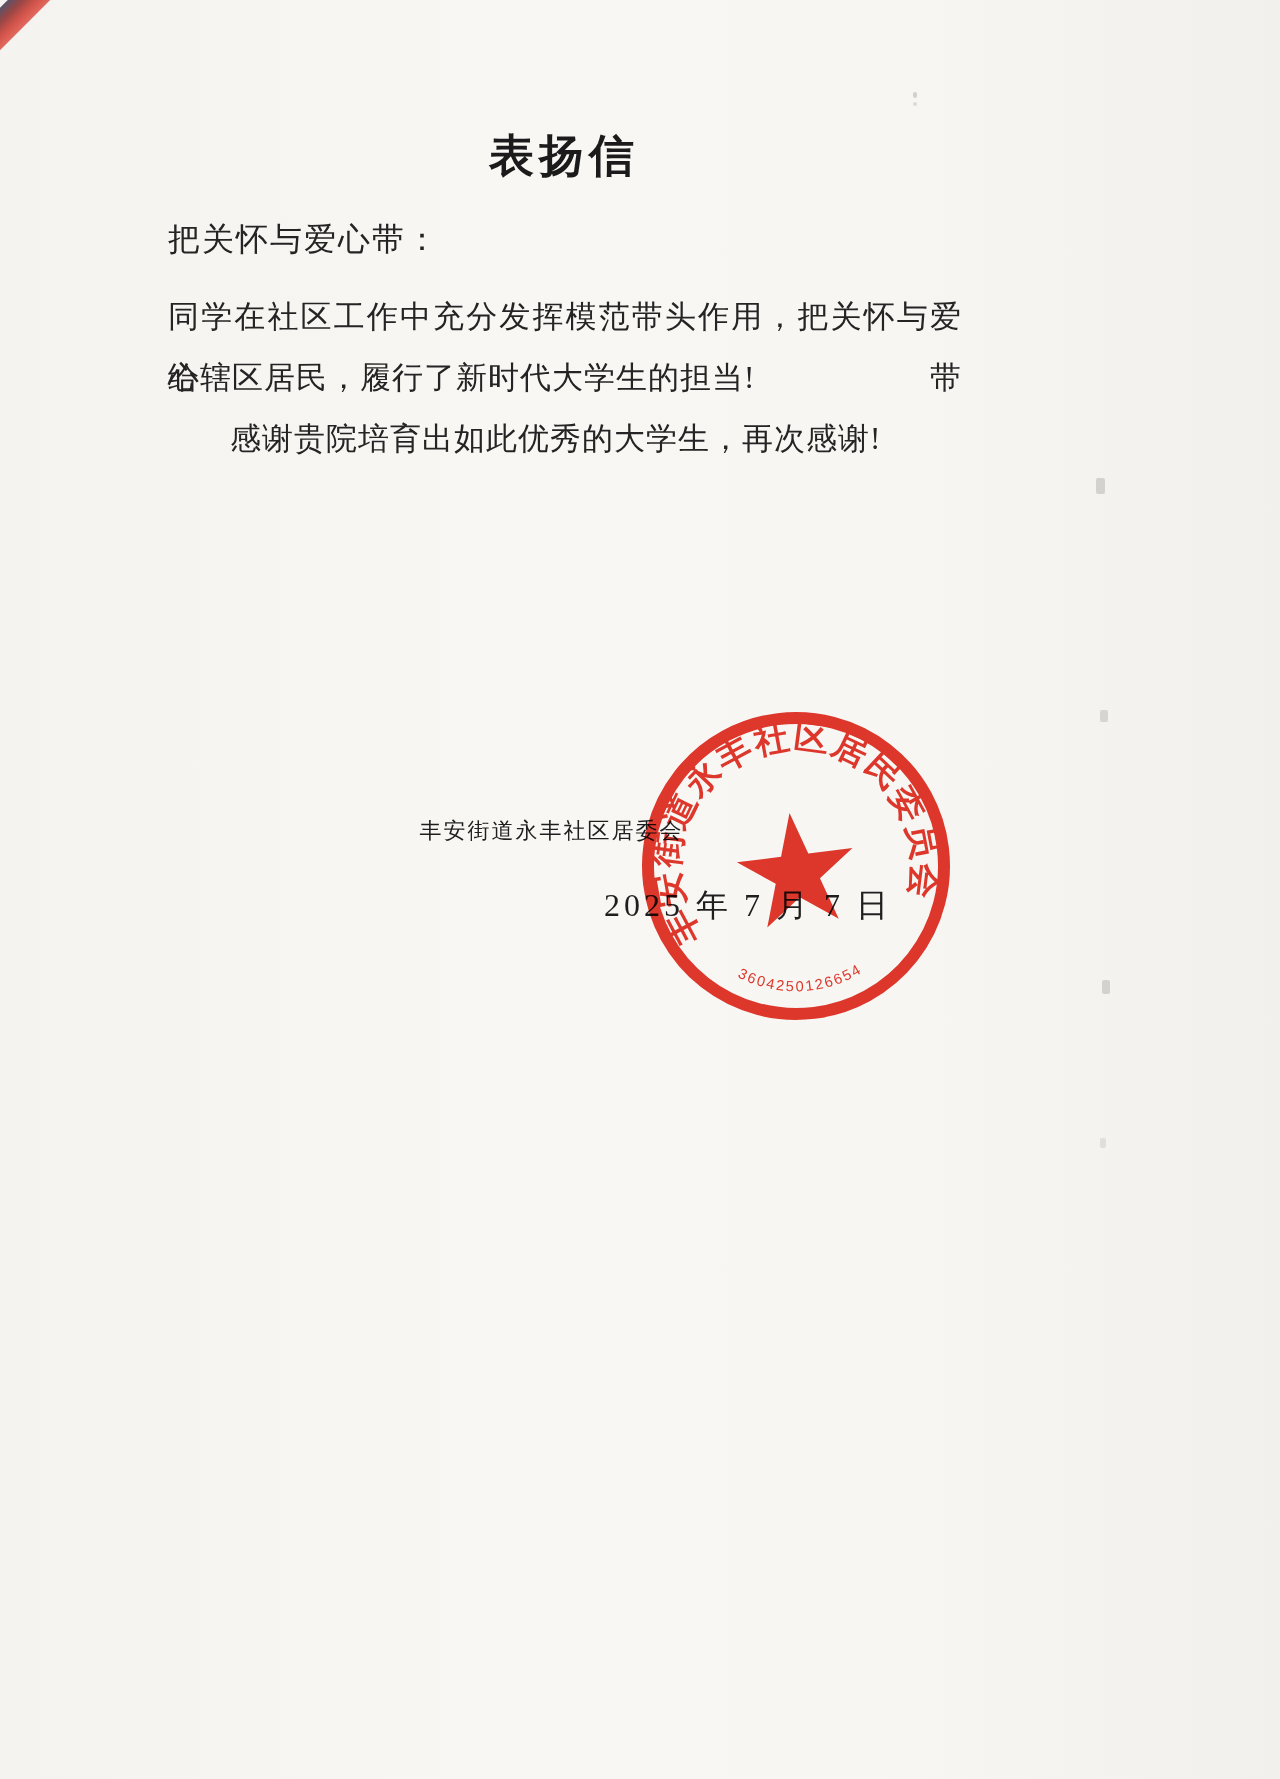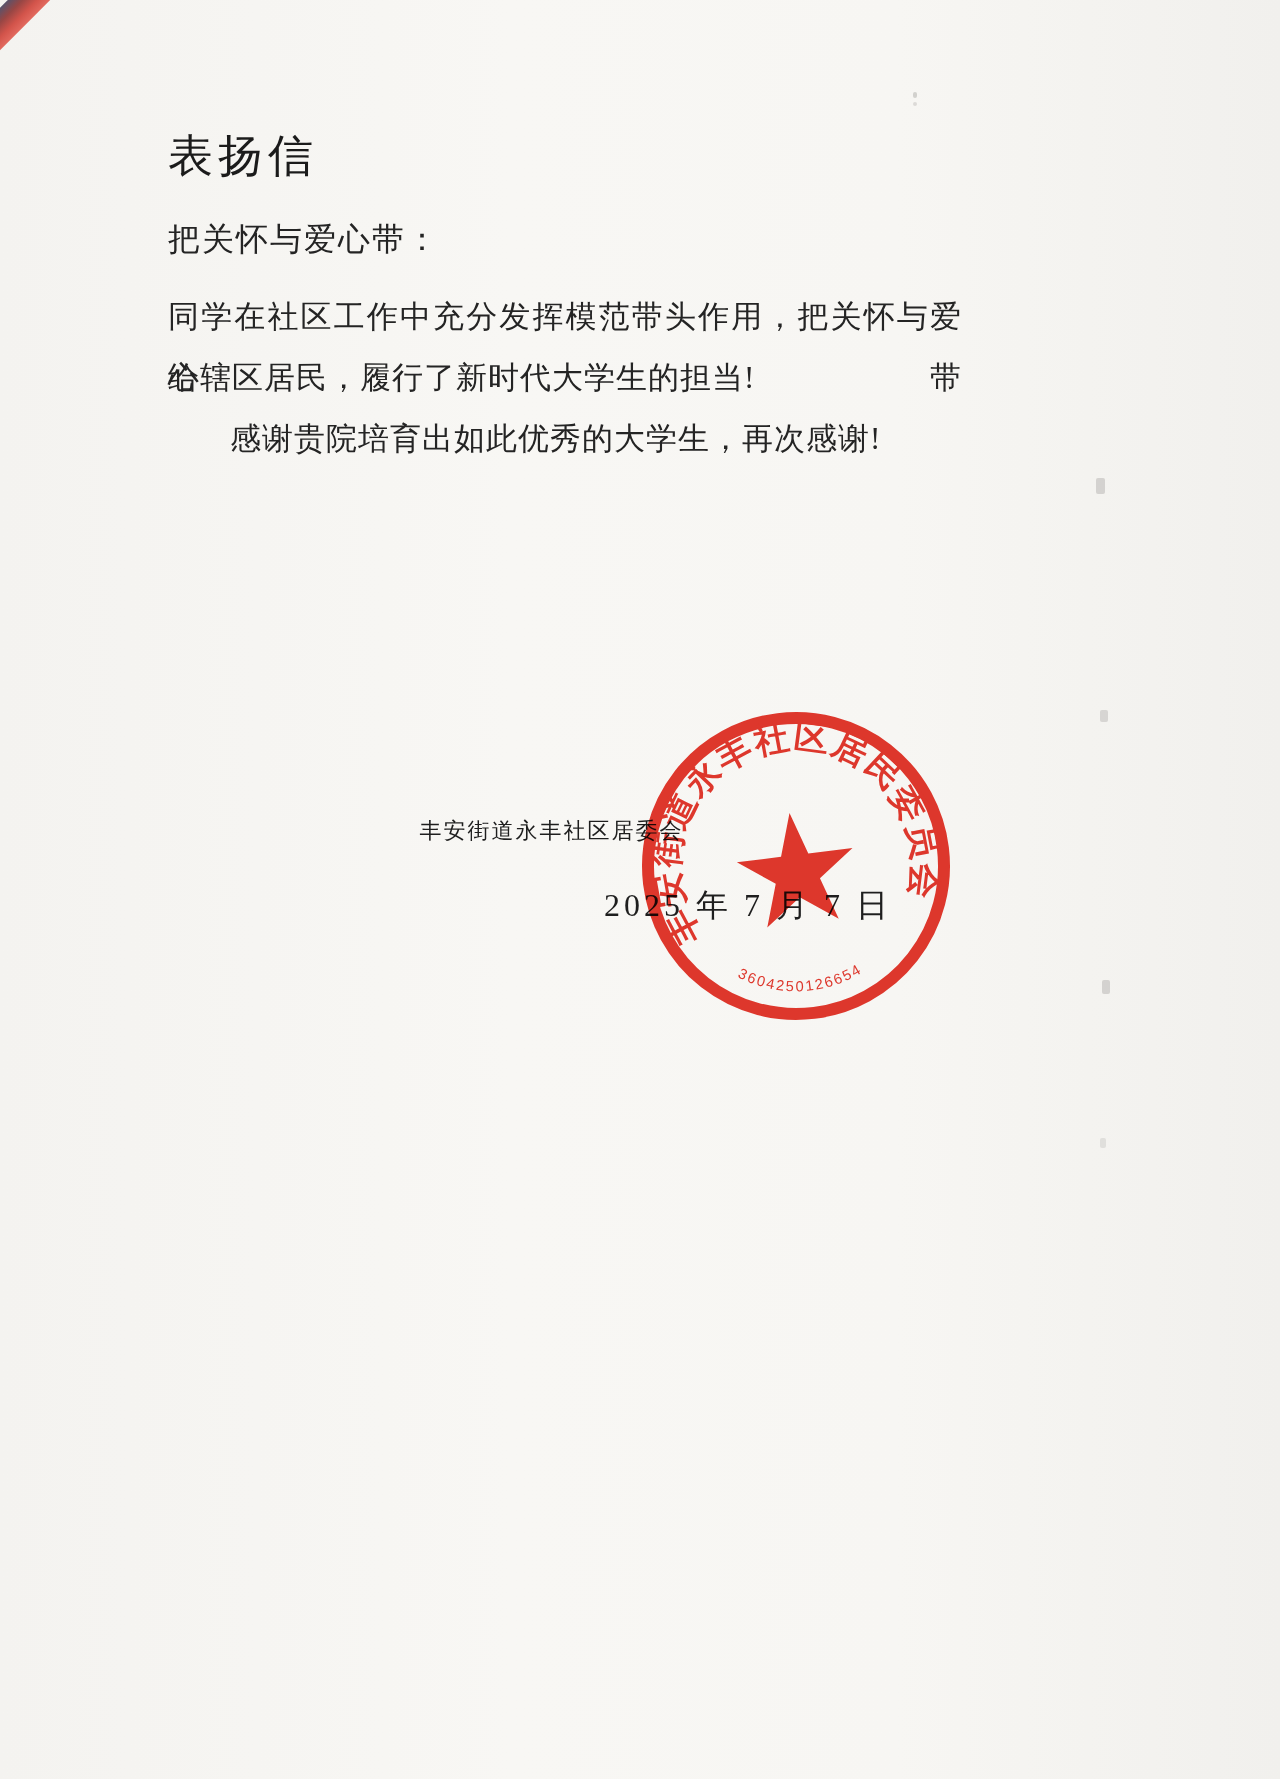--- a/index.html
+++ b/index.html
@@ -8,22 +8,22 @@
     background:linear-gradient(90deg,#f4f3f0 0%,#f8f7f4 40%,#f7f6f3 70%,#f1f0ed 100%);
     font-family:"Liberation Serif","DejaVu Serif",serif;color:#242424;
   }
   .corner-artifact{
     position:absolute;top:-8px;left:-30px;width:104px;height:30px;
     transform:rotate(-45deg);
     background:linear-gradient(180deg,#47415c 0%,#8e3331 35%,#cf4238 70%,#e05a4e 100%);
     opacity:.9;
   }
   .doc-title{
-    position:absolute;top:126px;left:168px;width:792px;text-align:left;
-    font-size:45px;font-weight:400;letter-spacing:5px;color:#1b1b1b;
+    position:absolute;top:126px;left:168px;width:792px;text-align:center;
+    font-size:45px;font-weight:700;letter-spacing:5px;color:#1b1b1b;
     font-family:"Liberation Sans","DejaVu Sans",sans-serif;
   }
   .salutation{position:absolute;top:218px;left:168px;font-size:32px;letter-spacing:2px;}
   .body-block{position:absolute;top:286px;left:168px;width:794px;font-size:31px;}
   .line{height:61px;line-height:61px;letter-spacing:1px;}
   .line.just{text-align:justify;text-align-last:justify;}
   .line.indent{text-indent:62px;}
   .signature{
     position:absolute;top:816px;left:168px;width:792px;box-sizing:border-box;
     text-align:center;padding-right:25px;font-size:22px;letter-spacing:2px;color:#1e1e1e;

